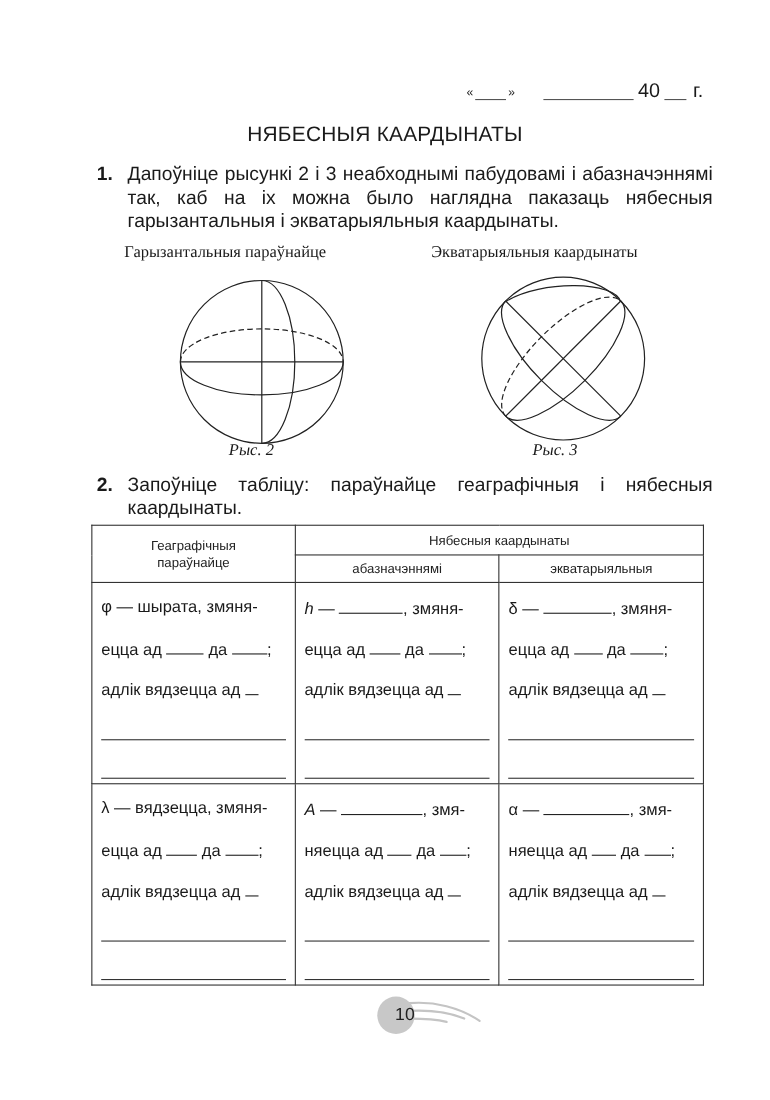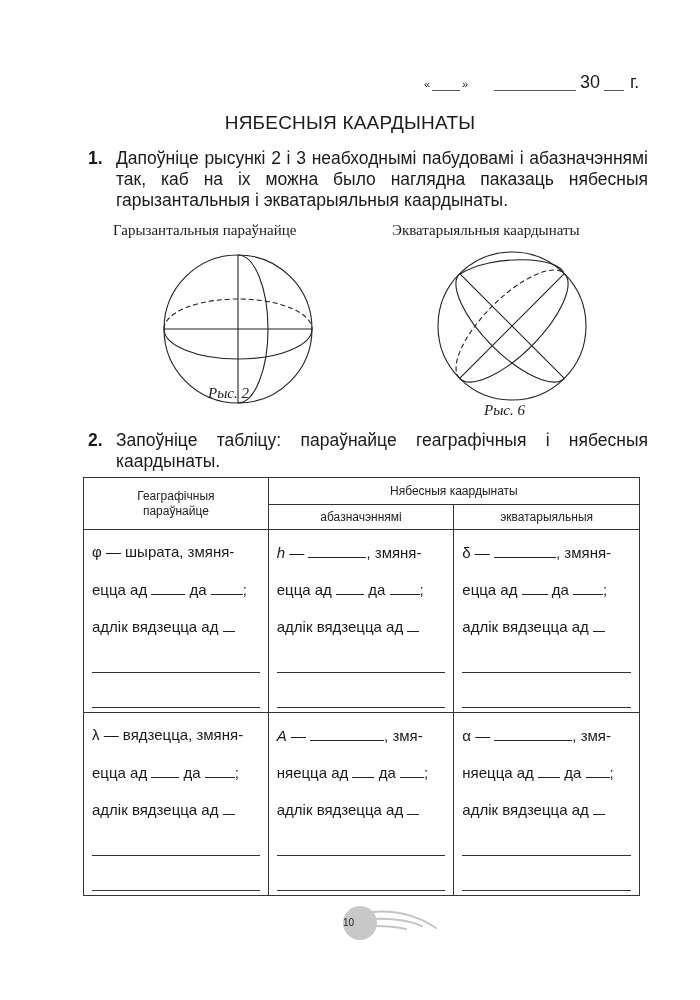--- a/index.html
+++ b/index.html
@@ -27,32 +27,32 @@
   
   .tbl { position: absolute; left: 83px; top: 477px; width: 557px; border-collapse: collapse; }
   .tbl td { border: 1.4px solid #333; padding: 0; vertical-align: top; }
   .tbl .hdr { font-family: "Liberation Sans", sans-serif; font-size: 12px; text-align: center; color: #222; }
   .cell { position: relative; height: 182px; font-family: Liberation Sans, sans-serif; font-size: 15px; }
   .cell .ln { position: absolute; left: 8px; right: 8px; white-space: nowrap; }
   .cell .rule { position: absolute; left: 8px; right: 8px; border-bottom: 1.4px solid #333; height: 0; }
   .u { display: inline-block; border-bottom: 1.4px solid #222; height: 14px; vertical-align: baseline; }
   .sym-i { font-style: italic; }
 
-  .page-num { position: absolute; left: 343px; top: 906px; width: 34px; height: 34px; border-radius: 50%; background: #c8c8c8; font-family: "Liberation Sans", sans-serif; font-size: 10px; text-align: left; line-height: 34px; color: #222; }
+  .page-num { position: absolute; left: 343px; top: 906px; width: 34px; height: 34px; border-radius: 50%; background: #c8c8c8; font-family: "Liberation Sans", sans-serif; font-size: 16px; text-align: right; line-height: 34px; color: #222; }
   svg.swoosh { position: absolute; left: 370px; top: 908px; }
 </style>
 </head>
 <body>
 
 <div class="date-line sans">
   <span class="q" style="left:0">«</span>
   <span class="blank" style="left:8px; width:28px; top:18px;"></span>
   <span class="q" style="left:38px">»</span>
   <span class="blank" style="left:70px; width:82px; top:18px;"></span>
-  <span class="yr" style="left:156px">30</span>
+  <span class="yr" style="left:156px">40</span>
   <span class="blank" style="left:180px; width:20px; top:18px;"></span>
   <span class="yr" style="left:206px">г.</span>
 </div>
 
 <div class="title sans">НЯБЕСНЫЯ КААРДЫНАТЫ</div>
 
 <div class="task sans" style="top:148px;">
   <span class="num">1.</span>
   <div class="body">Дапоўніце рысункі 2 і 3 неабходнымі пабудовамі і абазначэннямі так, каб на іх можна было наглядна паказаць нябесныя гарызантальныя і экватарыяльныя каардынаты.</div>
 </div>
@@ -61,39 +61,39 @@
 <svg class="fig" width="160" height="160" style="left:158px; top:249px;" viewBox="0 0 160 160">
   <g fill="none" stroke="#222" stroke-width="1.1">
     <circle cx="80" cy="80" r="74"></circle>
     <path d="M6 80 A74 30 0 0 1 154 80" stroke-dasharray="5,3"></path>
     <path d="M6 80 A74 30 0 0 0 154 80"></path>
     <line x1="6" y1="80" x2="154" y2="80"></line>
     <line x1="80" y1="6" x2="80" y2="154"></line>
     <path d="M80 6 A30 74 0 0 1 80 154"></path>
   </g>
 </svg>
-<div class="fig-caption-bot serif" style="left:208px; top:385px;">Рыс. 2</div>
+<div class="fig-caption-bot serif" style="left:208px; top:402px;">Рыс. 2</div>
 
 <div class="fig-caption-top serif" style="left:392px; top:222px;">Экватарыяльныя каардынаты</div>
 <svg class="fig" width="160" height="160" style="left:432px; top:246px;" viewBox="0 0 160 160">
   <g fill="none" stroke="#222" stroke-width="1.1">
     <circle cx="80" cy="80" r="74"></circle>
     <g transform="rotate(-45 80 80)">
       <path d="M6 80 A74 28 0 0 1 154 80" stroke-dasharray="5,3"></path>
       <path d="M6 80 A74 28 0 0 0 154 80"></path>
       <line x1="6" y1="80" x2="154" y2="80"></line>
     </g>
     <g transform="rotate(45 80 80)">
       <path d="M6 80 A74 28 0 0 0 154 80"></path>
       <line x1="6" y1="80" x2="154" y2="80"></line>
     </g>
     <path d="M28 28 C60 8, 128 10, 132 28"></path>
   </g>
 </svg>
-<div class="fig-caption-bot serif" style="left:484px; top:402px;">Рыс. 6</div>
+<div class="fig-caption-bot serif" style="left:484px; top:402px;">Рыс. 3</div>
 
 <div class="task sans" style="top:430px;">
   <span class="num">2.</span>
   <div class="body">Запоўніце табліцу: параўнайце геаграфічныя і нябесныя каардынаты.</div>
 </div>
 
 <table class="tbl">
   <colgroup>
       <col style="width:185px">
       <col style="width:186px">

